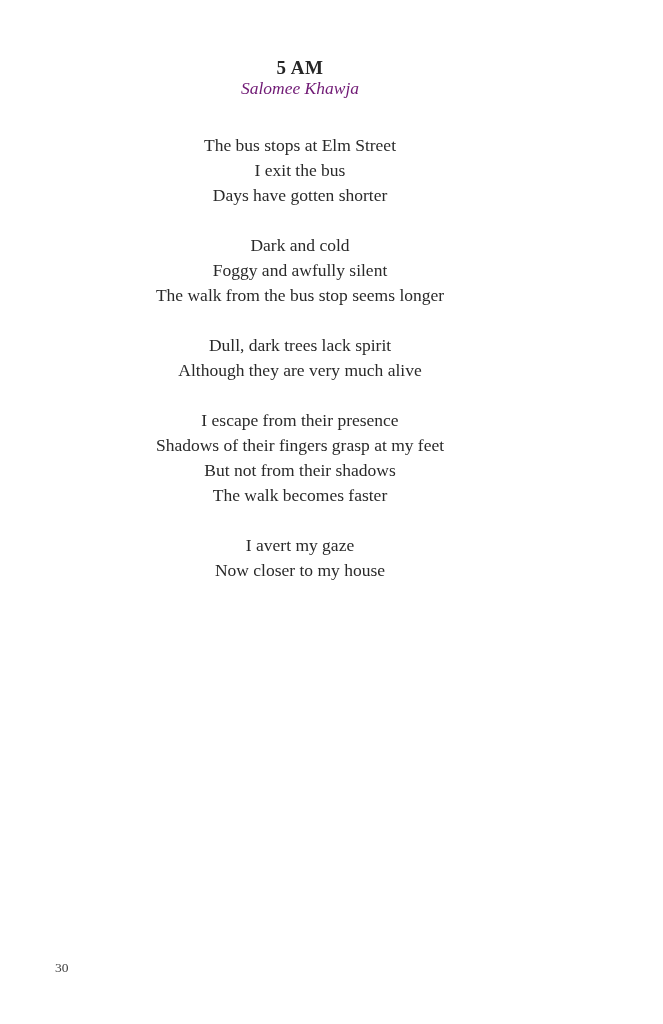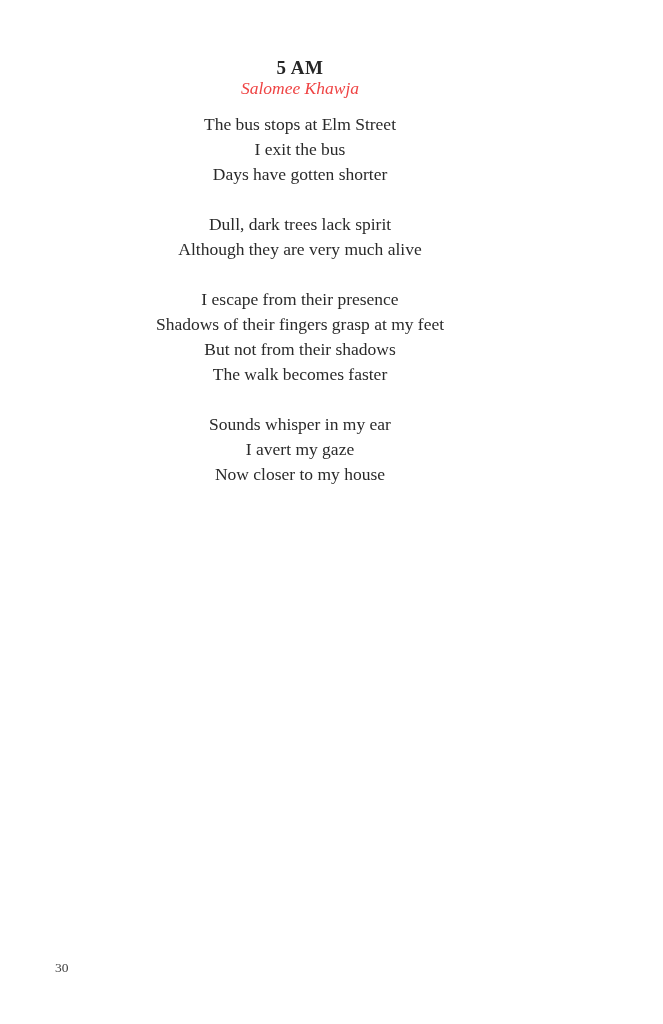--- a/index.html
+++ b/index.html
@@ -30,24 +30,24 @@
     padding-top: 58px;
     font-size: 19px;
     line-height: 20px;
     font-weight: bold;
     letter-spacing: 0.5px;
   }
   .poem-author {
     font-size: 17.5px;
     line-height: 20px;
     font-style: italic;
-    color: #ef4444;
+    color: #701a75;
   }
   .stanzas {
-    margin-top: 14px;
+    margin-top: 35px;
   }
   .stanza {
     margin: 0 0 25px 0;
   }
   .poem-line {
     font-size: 17.5px;
     line-height: 25px;
     color: #2a2a2a;
     white-space: nowrap;
   }
@@ -68,37 +68,41 @@
     <h1 class="poem-title">5 AM</h1>
     <div class="poem-author">Salomee Khawja</div>
 
     <div class="stanzas">
       <div class="stanza">
         <div class="poem-line">The bus stops at Elm Street</div>
         <div class="poem-line">I exit the bus</div>
         <div class="poem-line">Days have gotten shorter</div>
       </div>
 
+      <div class="stanza">
+        <div class="poem-line">Dark and cold</div>
+        <div class="poem-line">Foggy and awfully silent</div>
+        <div class="poem-line">The walk from the bus stop seems longer</div>
+      </div>
 
 
       <div class="stanza">
         <div class="poem-line">Dull, dark trees lack spirit</div>
         <div class="poem-line">Although they are very much alive</div>
       </div>
 
       <div class="stanza">
         <div class="poem-line">I escape from their presence</div>
         <div class="poem-line">Shadows of their fingers grasp at my feet</div>
         <div class="poem-line">But not from their shadows</div>
         <div class="poem-line">The walk becomes faster</div>
       </div>
 
 
       <div class="stanza">
-        <div class="poem-line">Sounds whisper in my ear</div>
         <div class="poem-line">I avert my gaze</div>
         <div class="poem-line">Now closer to my house</div>
       </div>
     </div>
   </div>
 
   <div class="page-number">30</div>
 </div>
 
 </body></html>

